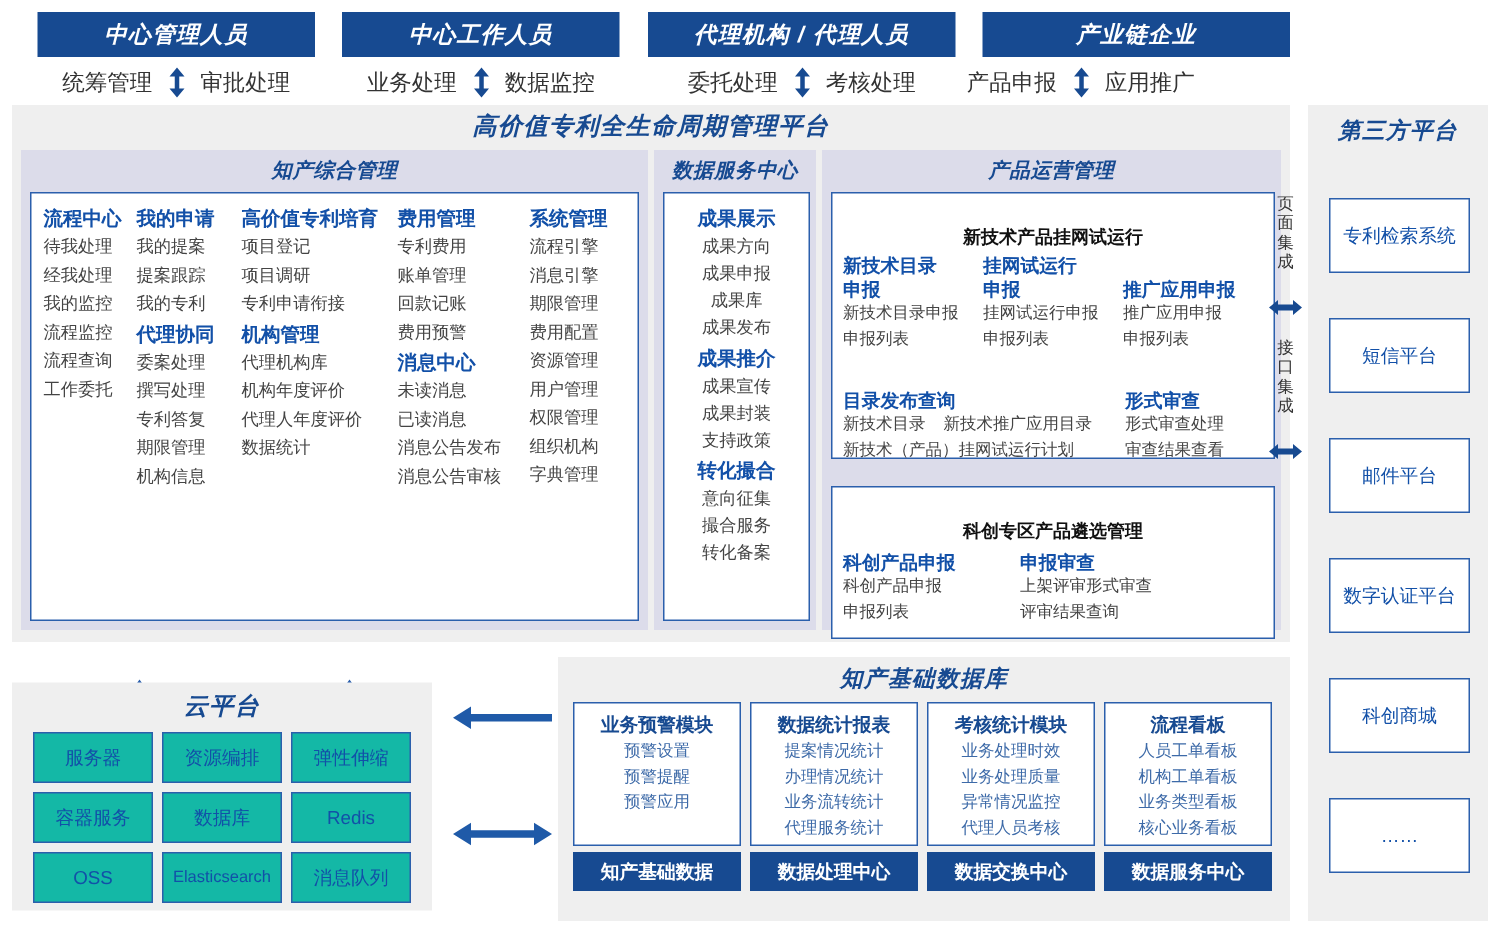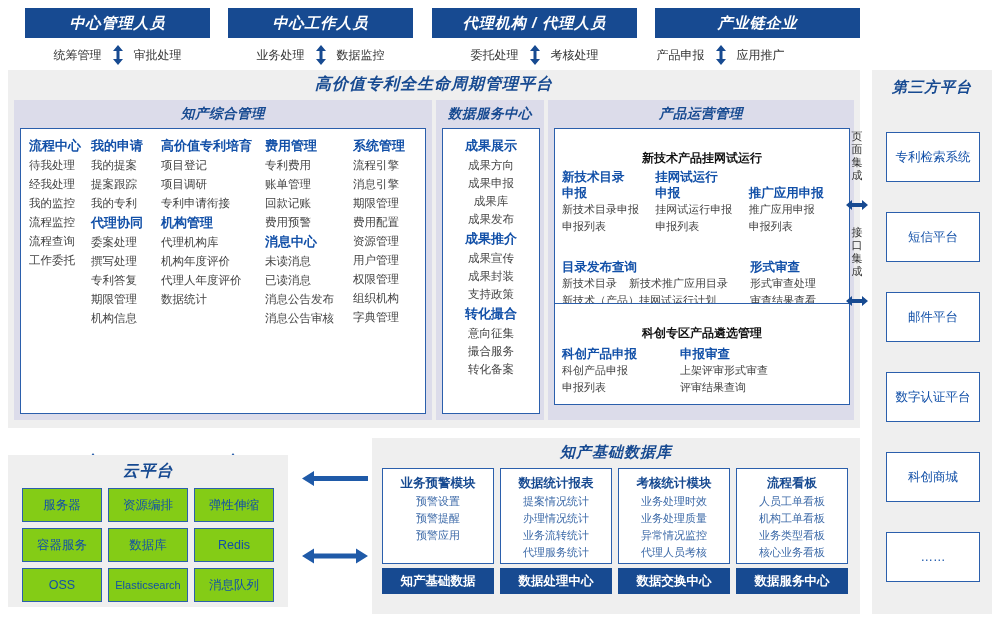--- a/index.html
+++ b/index.html
@@ -19,21 +19,21 @@
     background:#174a91;color:#fff;
     display:flex;align-items:center;justify-content:center;
     font-size:15px;font-weight:bold;font-style:italic;letter-spacing:1px;
   }
   .role1{left:25px;width:185px;}
   .role2{left:228px;width:185px;}
   .role3{left:432px;width:205px;}
   .role4{left:655px;width:205px;}
 
   .rolecaps{position:absolute;left:0;top:44px;width:1000px;height:22px;
-    font-size:12px;color:#333;}
+    font-size:15px;color:#333;}
   .capgrp{position:absolute;top:0;height:22px;display:flex;align-items:center;gap:10px;}
   .capgrp .cap{display:inline-block;}
   .vda{display:inline-block;width:12px;height:20px;position:relative;}
   .vda svg{display:block;}
 
   
   .platform{
     position:absolute;left:8px;top:70px;width:852px;height:358px;
     background:#efefef;
   }
@@ -52,21 +52,21 @@
   .g1{left:6px;width:418px;height:320px;}
   .g2{left:428px;width:108px;height:320px;}
   .g3{left:540px;width:306px;height:320px;}
 
   .whitebox{
     background:#ffffff;border:1.4px solid #2b5fac;position:absolute;
   }
   .b1{left:6px;top:28px;width:404px;height:284px;}
   .b2{left:6px;top:28px;width:96px;height:284px;}
   .b3a{left:6px;top:28px;width:294px;height:176px;}
-  .b3b{left:6px;top:203px;width:294px;height:100px;}
+  .b3b{left:6px;top:224px;width:294px;height:100px;}
 
   .cols{display:flex;padding:7px 8px 0 8px;box-sizing:border-box;height:100%;}
   .col{display:flex;flex-direction:column;}
   .hd{font-size:13px;font-weight:bold;color:#1250a8;line-height:20px;white-space:nowrap;}
   .it{font-size:11.5px;color:#444;line-height:19px;white-space:nowrap;}
 
   
   .b2 .inner{padding-top:6px;text-align:center;}
   .b2 .hd{font-size:13px;line-height:21px;text-align:center;}
   .b2 .it{font-size:11.5px;line-height:18px;text-align:center;}
@@ -116,21 +116,21 @@
   .cloud-title{
     text-align:center;font-size:16px;font-weight:bold;font-style:italic;
     color:#174a91;padding-top:6px;letter-spacing:1px;
   }
   .cloudgrid{
     position:absolute;left:14px;top:33px;width:252px;
     display:grid;grid-template-columns:repeat(3,80px);
     grid-auto-rows:34px;gap:6px;
   }
   .cloudcell{
-    background:#84cc16;border:1.3px solid #2b5fac;
+    background:#14b8a6;border:1.3px solid #2b5fac;
     display:flex;align-items:center;justify-content:center;
     font-size:12.5px;color:#1250a8;
   }
 
   
   .midarrows{position:absolute;left:300px;top:455px;width:70px;height:150px;}
 
   
   .db{position:absolute;left:372px;top:438px;width:488px;height:176px;background:#efefef;}
   .db-title{

